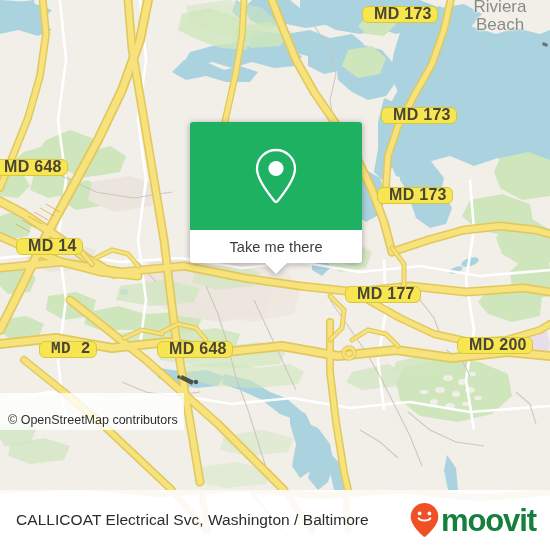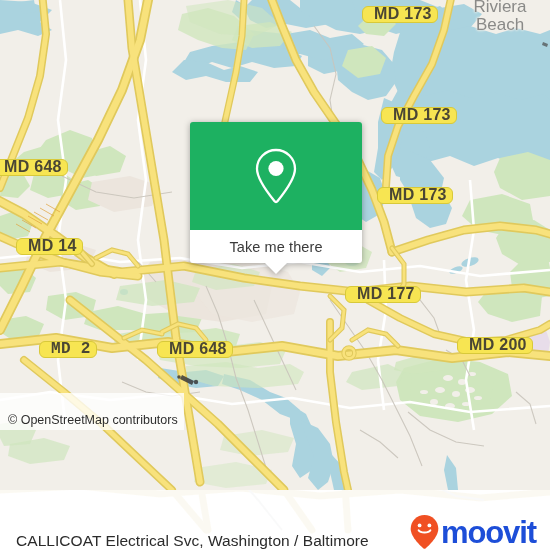--- a/index.html
+++ b/index.html
@@ -118,21 +118,21 @@
 
   
   #footer {
     position: absolute;
     left: 0;
     bottom: 0;
     width: 550px;
     height: 60px;
     background: #ffffff;
     display: flex;
-    align-items: flex-end;
+    align-items: center;
     justify-content: space-between;
     padding: 0 14px 0 16px;
     box-sizing: border-box;
     overflow: hidden;
   }
   #footer-watermark {
     position: absolute;
     left: 0; top: -490px;
     width: 550px;
     height: 550px;
@@ -148,21 +148,21 @@
     z-index: 2;
   }
   #brand {
     position: relative;
     display: flex;
     align-items: center;
     gap: 1px;
     z-index: 2;
   }
   #brand-wordmark {
-    color: #1d4ed8;
+    color: #15803d;
     font-size: 31px;
     font-weight: bold;
     letter-spacing: -1.1px;
     line-height: 31px;
   }
 </style>
 </head>
 <body>
 
 <div id="app">

